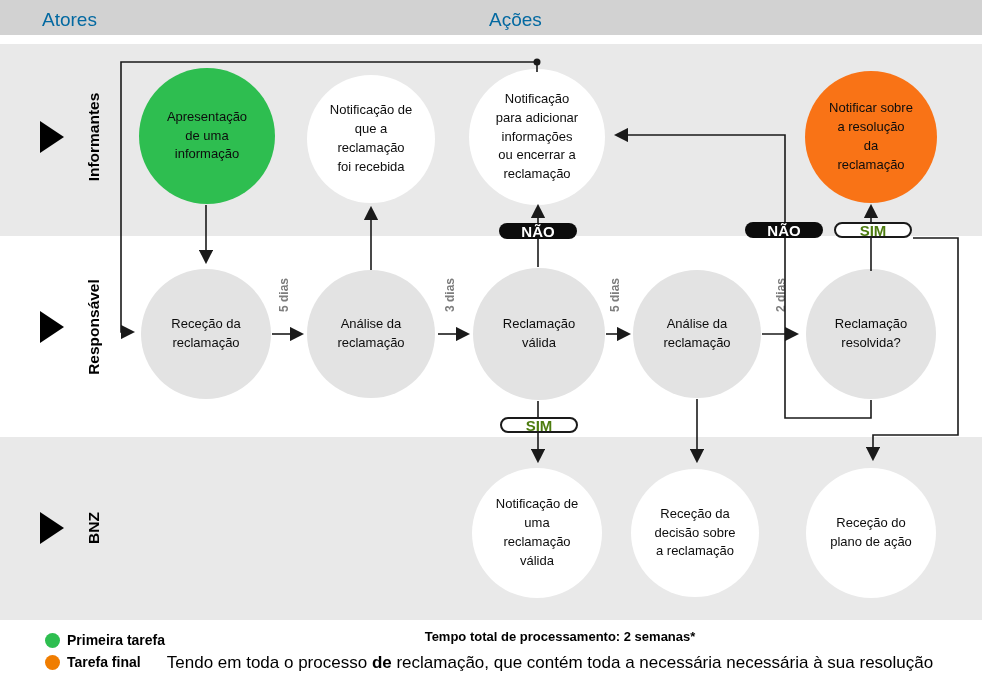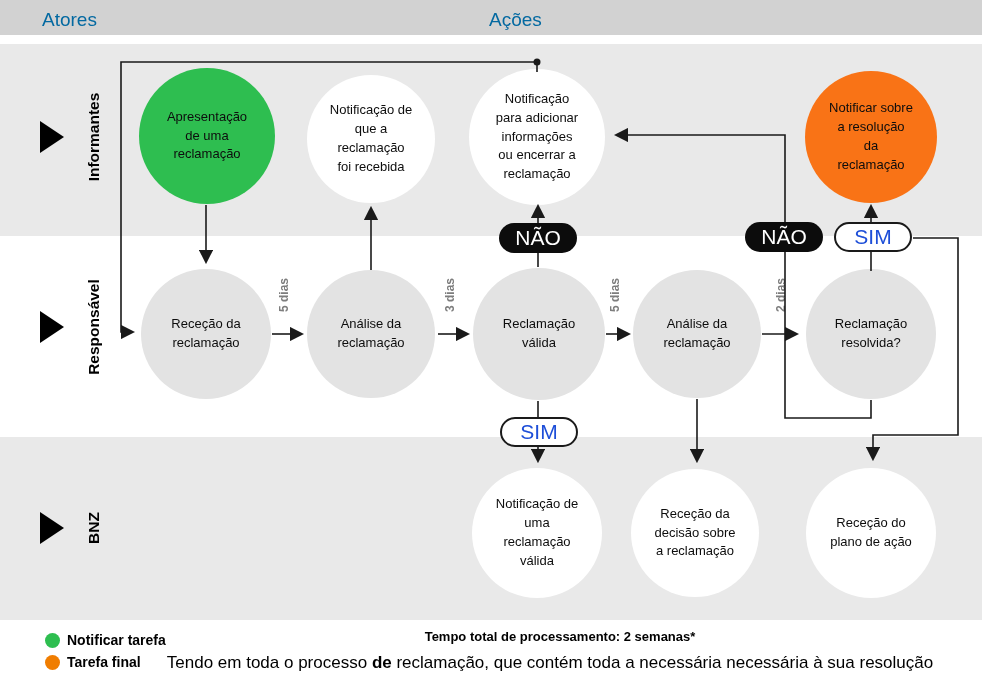--- a/index.html
+++ b/index.html
@@ -18,25 +18,25 @@
        border-left:24px solid #000;}
   .lane-label{position:absolute;width:160px;height:20px;text-align:center;
        font-weight:bold;font-size:15.5px;color:#000;z-index:2;
        transform:rotate(-90deg);}
   .node{position:absolute;border-radius:50%;display:flex;align-items:center;
        justify-content:center;text-align:center;font-size:13px;line-height:1.45;
        white-space:pre-line;color:#0d0d0d;z-index:2;background:#fff;}
   .node-gray{background:#e3e3e3;}
   .duration{position:absolute;width:46px;text-align:center;font-size:12px;
        font-weight:bold;color:#7d7d7d;transform:rotate(-90deg);z-index:3;}
-  .pill{position:absolute;width:78px;height:30px;border-radius:15px;
+  .pill{position:absolute;width:78px;height:16px;border-radius:15px;
        display:flex;align-items:center;justify-content:center;
-       font-weight:normal;font-size:21px;z-index:6;box-sizing:border-box;}
+       font-weight:bold;font-size:15px;z-index:6;box-sizing:border-box;}
   .pill-no{background:#0c0c0c;color:#fff;}
-  .pill-yes{background:#fff;color:#1d4ed8;border:2px solid #1a1a1a;}
+  .pill-yes{background:#fff;color:#4d7c0f;border:2px solid #1a1a1a;}
   #wires{position:absolute;left:0;top:0;z-index:4;pointer-events:none;}
   .legend-dot{position:absolute;width:15px;height:15px;border-radius:50%;z-index:2;}
   .legend-label{position:absolute;font-size:14px;font-weight:bold;color:#000;z-index:2;}
   .footer-total{position:absolute;left:340px;top:629px;width:440px;text-align:center;
        font-size:13px;font-weight:bold;color:#000;z-index:2;}
   .footer-note{position:absolute;left:110px;top:653px;width:880px;text-align:center;
        font-size:17px;color:#000;z-index:2;}
 </style>
 </head>
 <body>
@@ -73,21 +73,21 @@
   <path d="M538,267 L538,206" stroke="#1a1a1a" stroke-width="1.6" fill="none" marker-end="url(#ah)"></path>
   <path d="M538,401 L538,461" stroke="#1a1a1a" stroke-width="1.6" fill="none" marker-end="url(#ah)"></path>
   <path d="M697,399 L697,461" stroke="#1a1a1a" stroke-width="1.6" fill="none" marker-end="url(#ah)"></path>
   <path d="M871,400 L871,418 L785,418 L785,135 L616,135" stroke="#1a1a1a" stroke-width="1.6" fill="none" marker-end="url(#ah)"></path>
   <path d="M871,271 L871,206" stroke="#1a1a1a" stroke-width="1.6" fill="none" marker-end="url(#ah)"></path>
   <path d="M913,238 L958,238 L958,435 L873,435 L873,459" stroke="#1a1a1a" stroke-width="1.6" fill="none" marker-end="url(#ah)"></path>
 </svg>
 
 <div class="node" style="left: 139px; top: 68px; width: 136px; height: 136px; background: rgb(46, 190, 80);">Apresentação
 de uma
-reclamação</div>
+informação</div>
 <div class="node" style="left:307px;top:75px;width:128px;height:128px;">Notificação de
 que a
 reclamação
 foi recebida</div>
 <div class="node" style="left:469px;top:69px;width:136px;height:136px;">Notificação
 para adicionar
 informações
 ou encerrar a
 reclamação</div>
 <div class="node" style="left: 805px; top: 71px; width: 132px; height: 132px; background: #f97316;">Notificar sobre
@@ -120,18 +120,18 @@
 <div class="duration" style="left:427px;top:288px;">3 dias</div>
 <div class="duration" style="left:592px;top:288px;">5 dias</div>
 <div class="duration" style="left:758px;top:288px;">2 dias</div>
 
 <div class="pill pill-no" style="left:499px;top:223px;">NÃO</div>
 <div class="pill pill-yes" style="left:500px;top:417px;">SIM</div>
 <div class="pill pill-no" style="left:745px;top:222px;">NÃO</div>
 <div class="pill pill-yes" style="left:834px;top:222px;">SIM</div>
 
 <div class="legend-dot" style="left: 45px; top: 633px; background: rgb(46, 190, 80);"></div>
-<div class="legend-label" style="left:67px;top:632px;">Notificar tarefa</div>
+<div class="legend-label" style="left:67px;top:632px;">Primeira tarefa</div>
 <div class="legend-dot" style="left: 45px; top: 655px; background: rgb(240, 125, 0);"></div>
 <div class="legend-label" style="left:67px;top:654px;">Tarefa final</div>
 
 <div class="footer-total">Tempo total de processamento: 2 semanas*</div>
 <div class="footer-note"><span>Tendo em toda o processo </span><b>de</b><span> reclamação, que contém toda a necessária necessária à sua resolução</span></div>
 
 </body></html>

